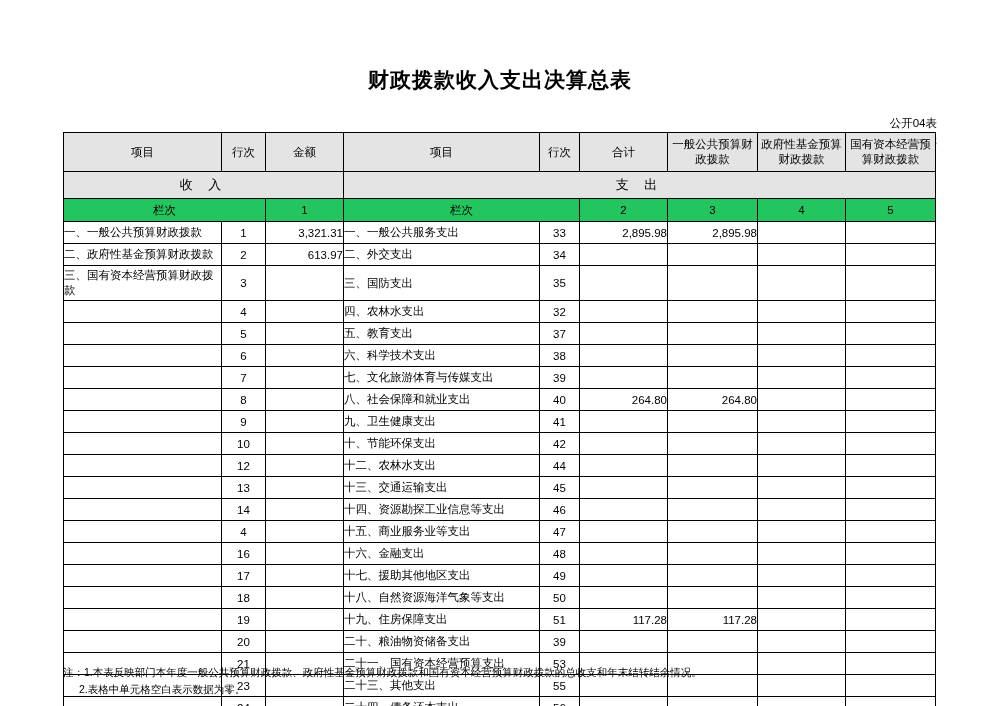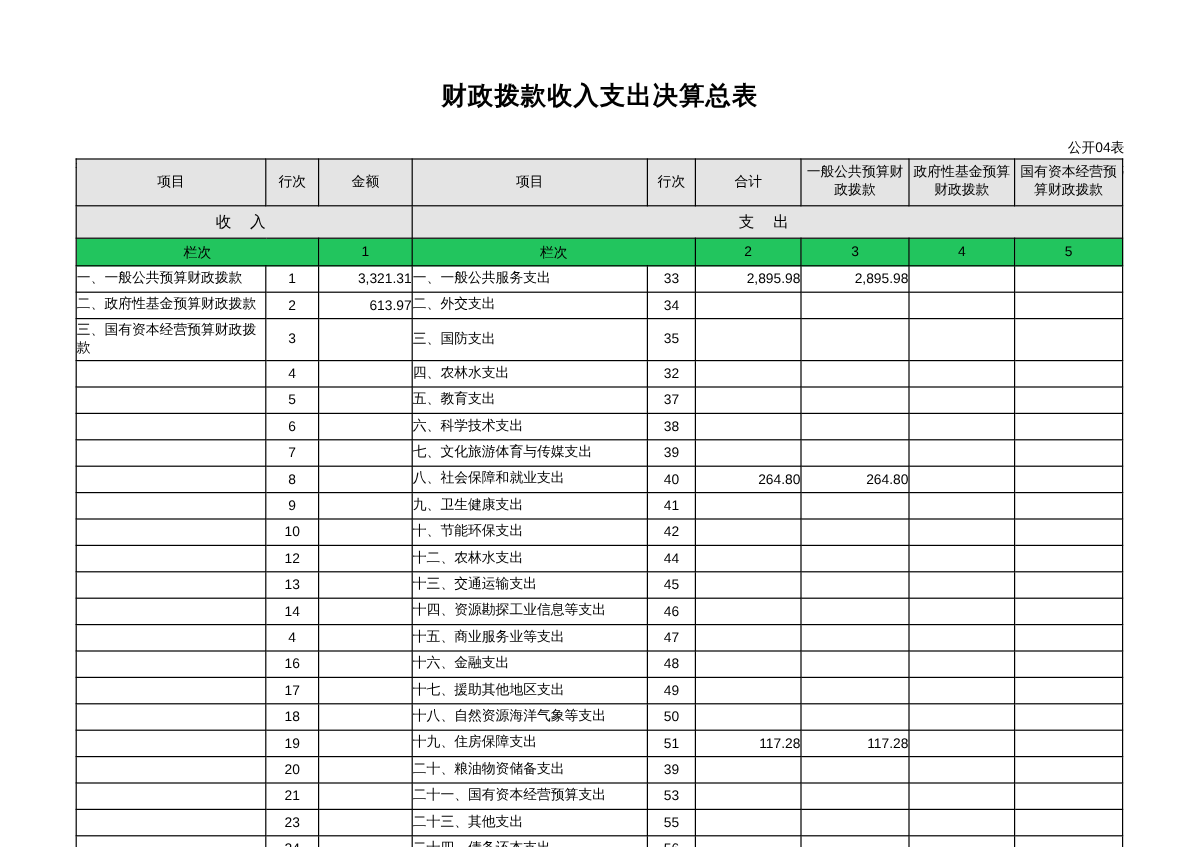--- a/index.html
+++ b/index.html
@@ -416,14 +416,18 @@
             <td class="cell ctr">56</td>
             <td class="cell num"></td>
             <td class="cell num"></td>
             <td class="cell num"></td>
             <td class="cell num"></td>
           </tr>
         </tbody>
     </table>
   </div>
 
+  <div class="notes">
+    <div>注：1.本表反映部门本年度一般公共预算财政拨款、政府性基金预算财政拨款和国有资本经营预算财政拨款的总收支和年末结转结余情况。</div>
+    <div class="note2">2.表格中单元格空白表示数据为零。</div>
+  </div>
 
 </div>
 
 </body></html>

